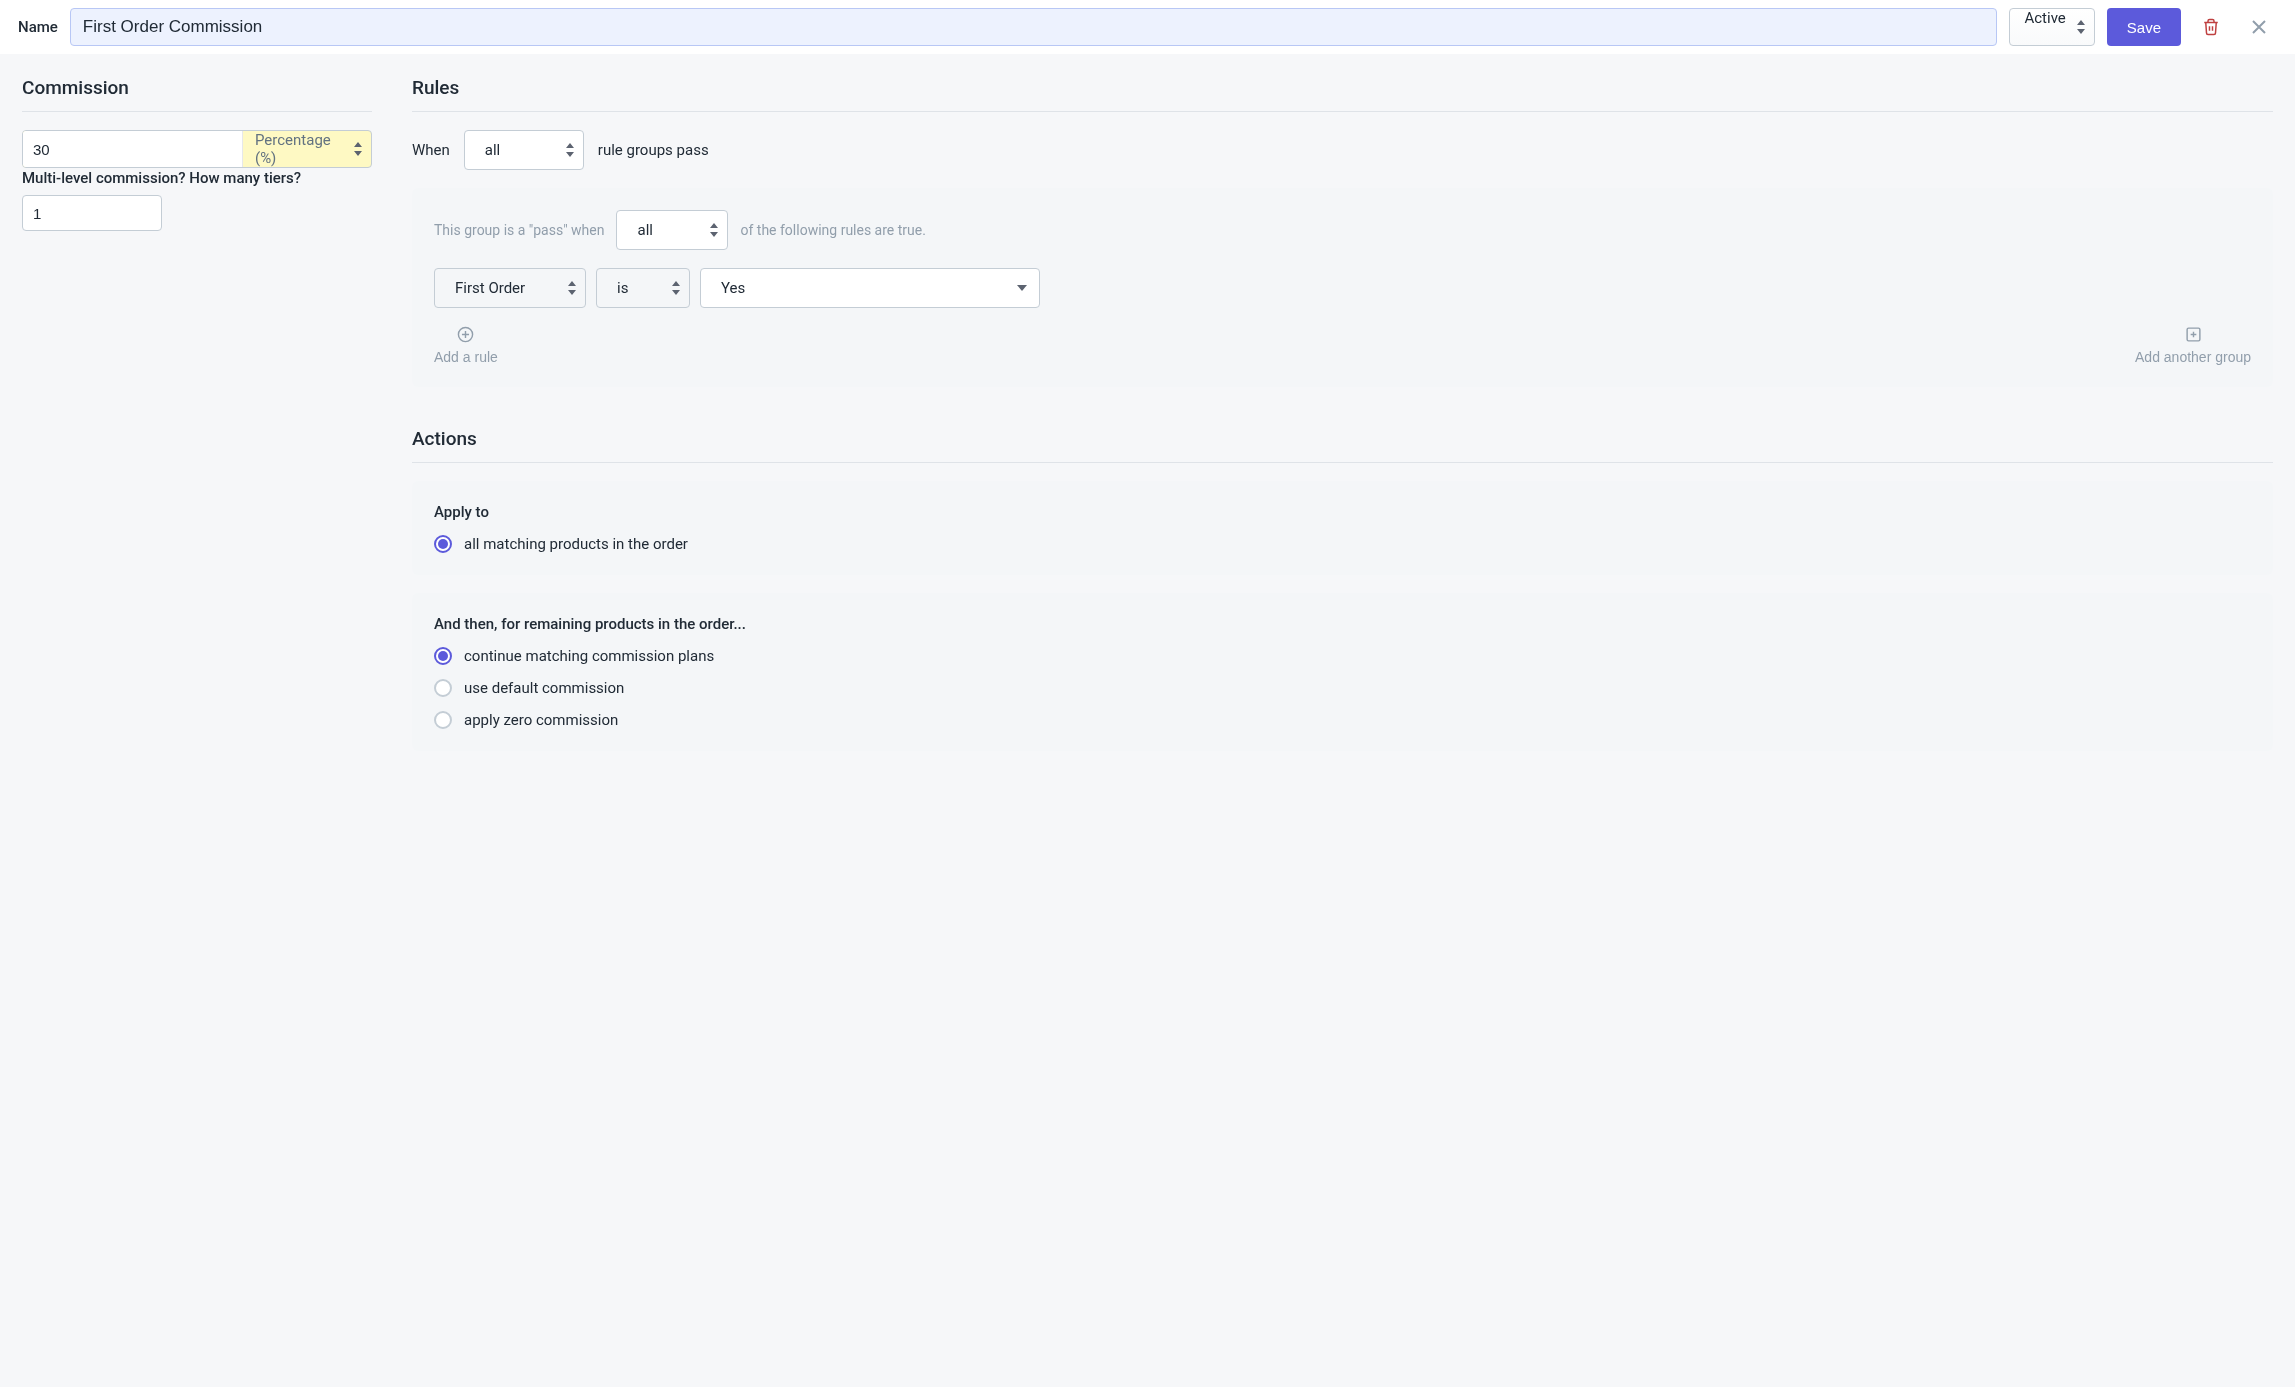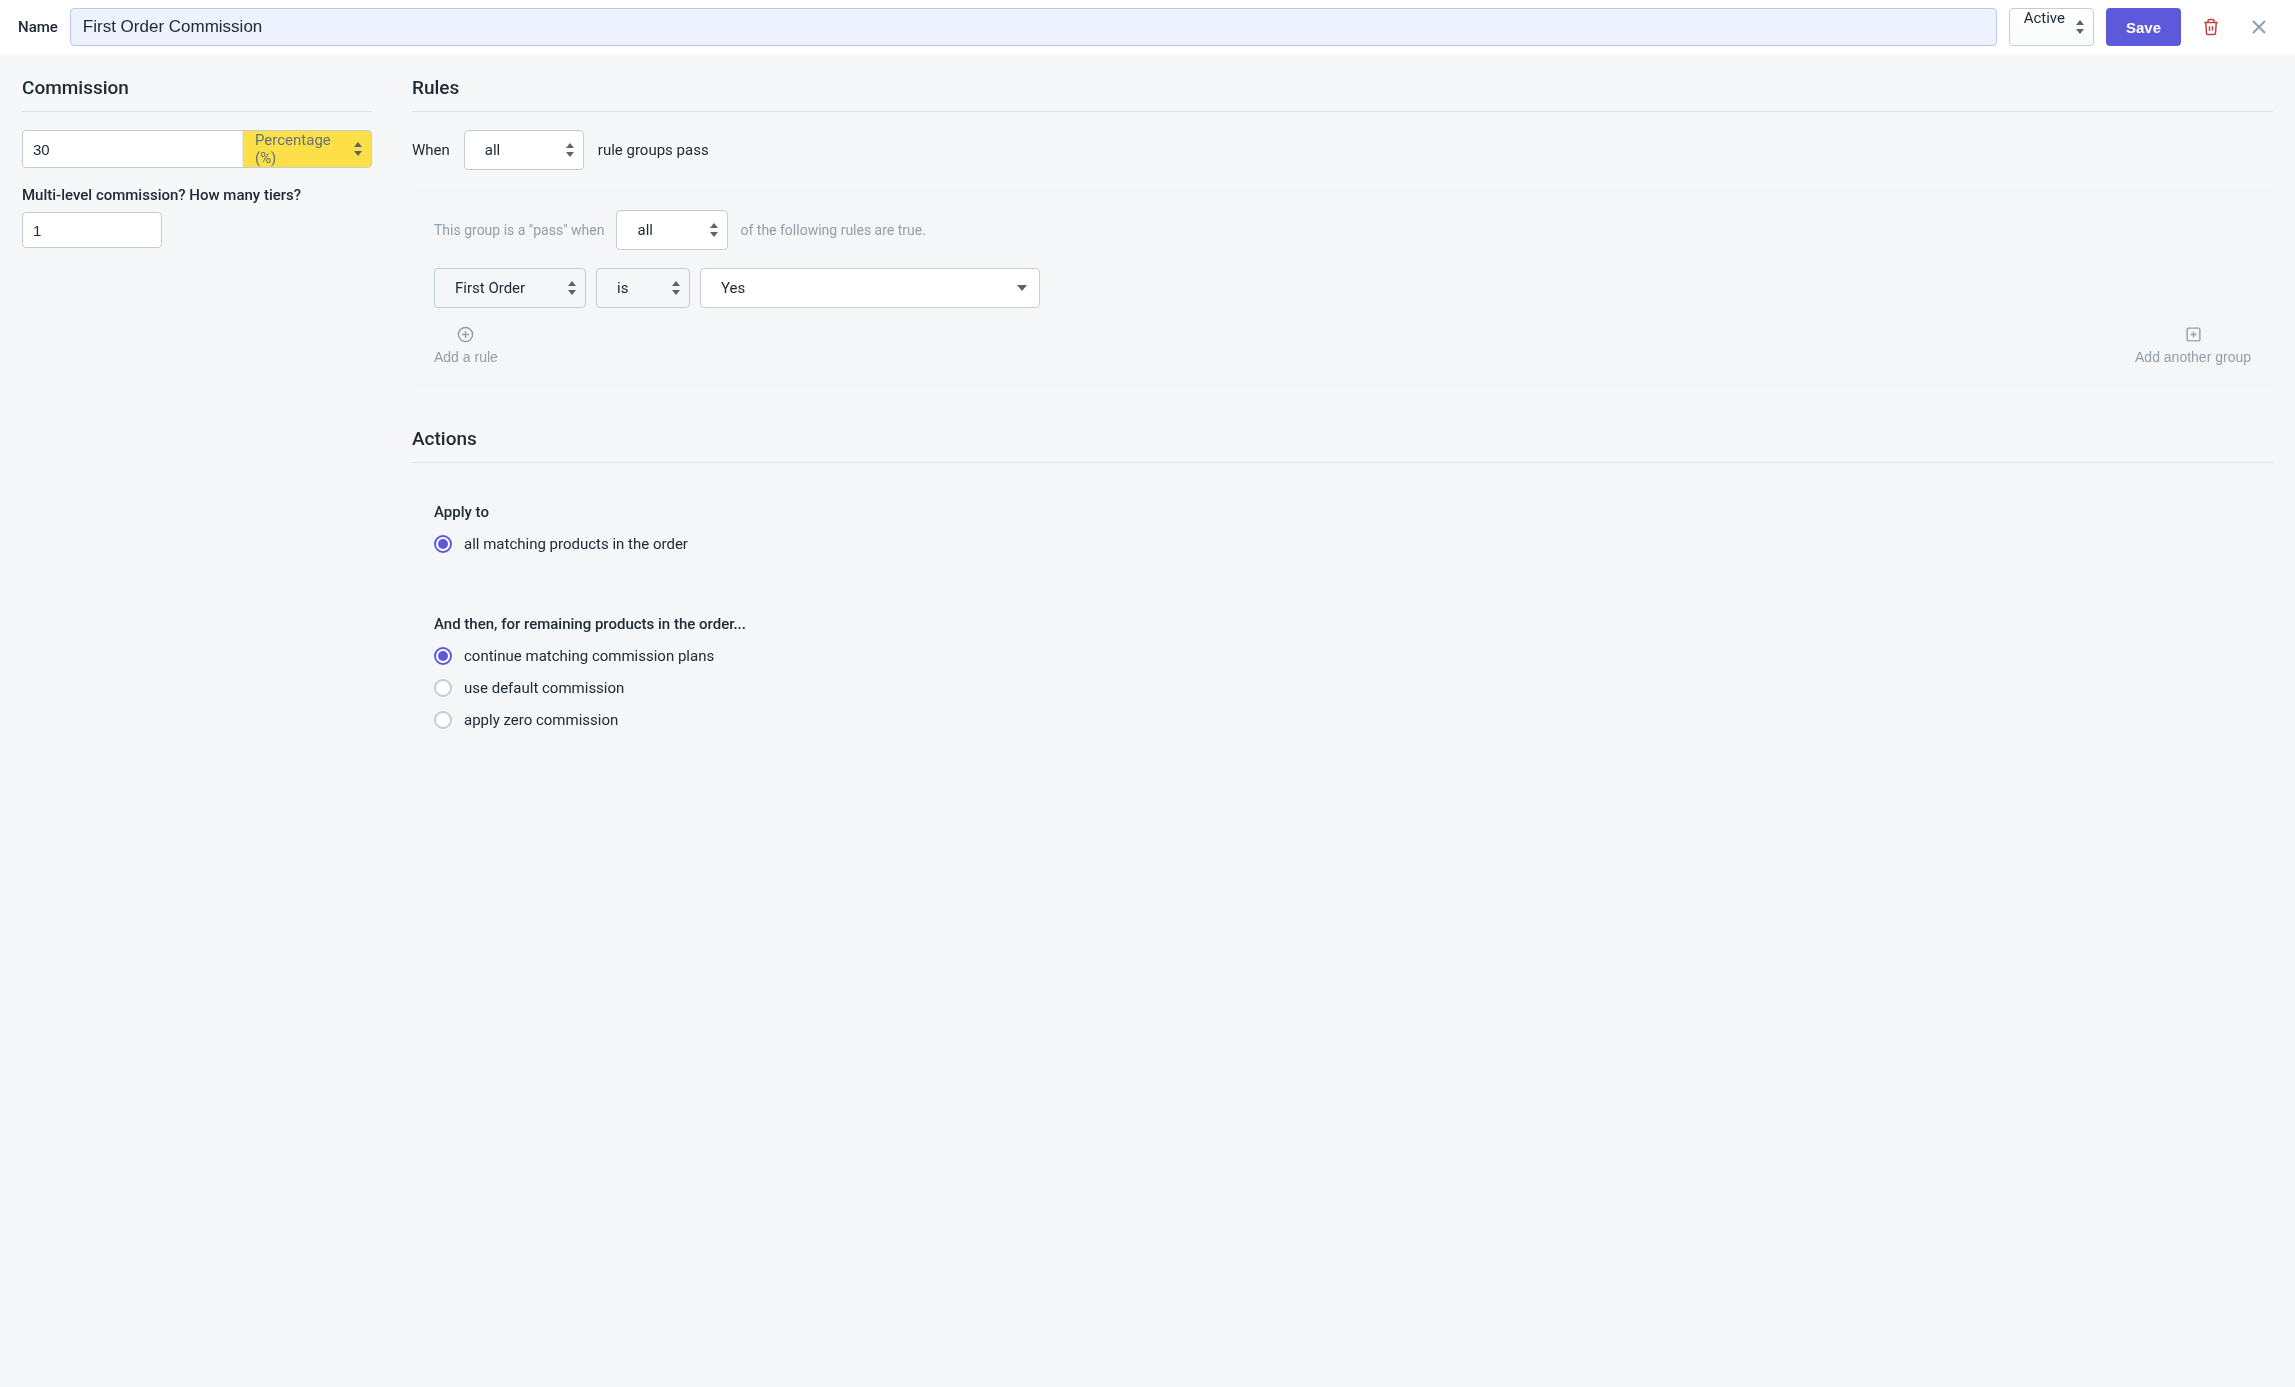--- a/index.html
+++ b/index.html
@@ -57,21 +57,21 @@
 }
 .btn-primary {
   height: 38px;
   padding: 0 20px;
   border: none;
   border-radius: 4px;
   background: #5c5adb;
   color: #fff;
   font-size: 15px;
   cursor: pointer;
-  font-weight: 700;
+  font-weight: 400;
 }
 .icon-btn {
   width: 36px;
   height: 36px;
   display: flex;
   align-items: center;
   justify-content: center;
   cursor: pointer;
   border: none;
   background: transparent;
@@ -94,24 +94,24 @@
   color: #212b36;
   padding-bottom: 12px;
   border-bottom: 1px solid #dfe3e8;
   margin-bottom: 18px;
 }
 .commission-row {
   display: flex;
   align-items: center;
   border: 1px solid #c4cdd5;
   border-radius: 4px;
-  background: #fde047;
+  background: #fef9c3;
   height: 38px;
   overflow: hidden;
-  margin-bottom: 18px;
+  margin-bottom: 1px;
 }
 .commission-input {
   flex: 1;
   border: none;
   padding: 0 10px;
   font-size: 15px;
   height: 100%;
   outline: none;
   background: #fff;
   color: #212b36;

